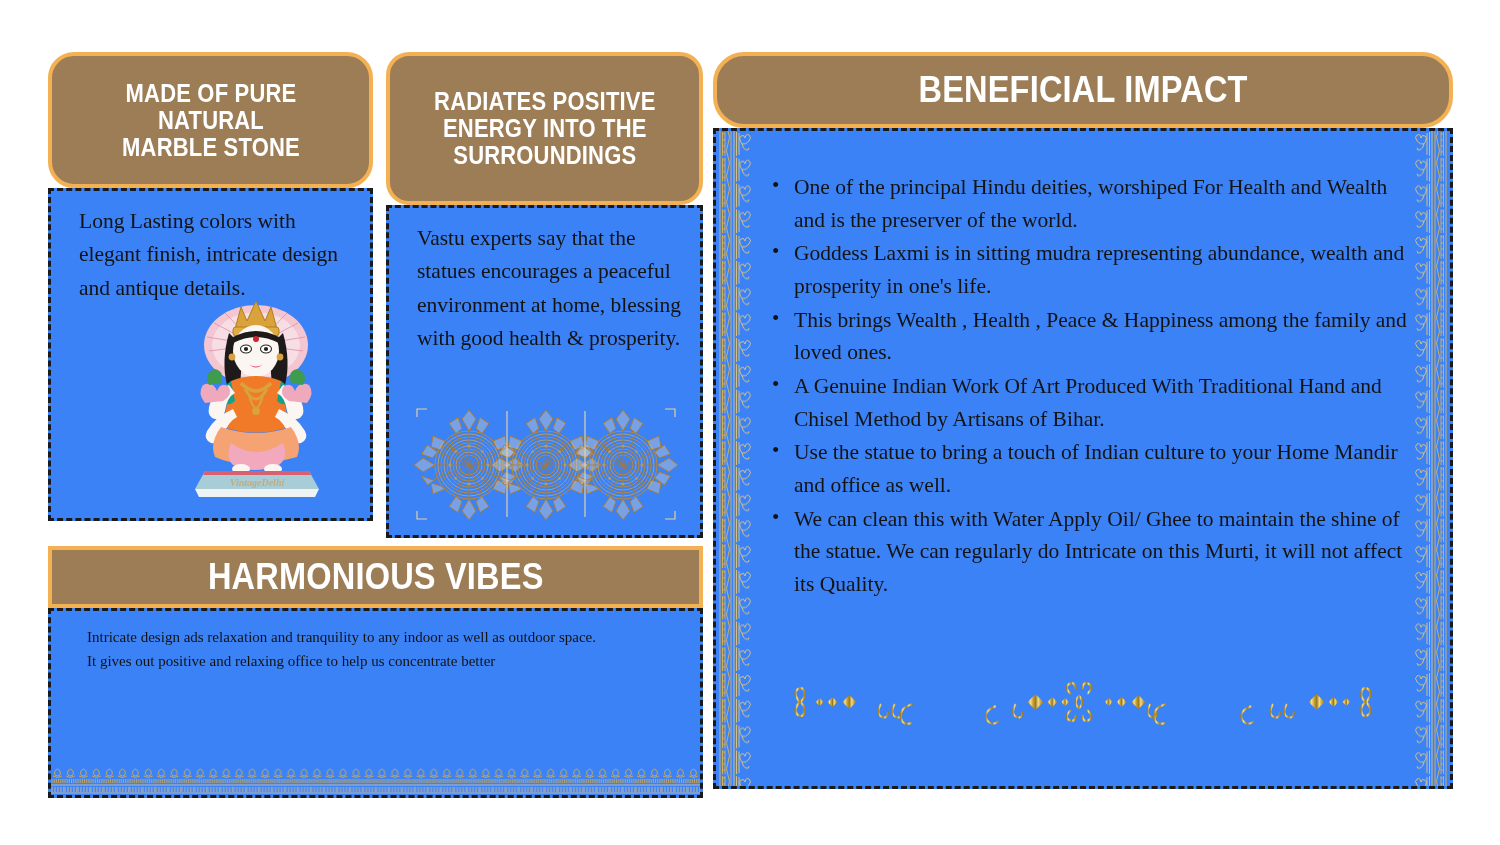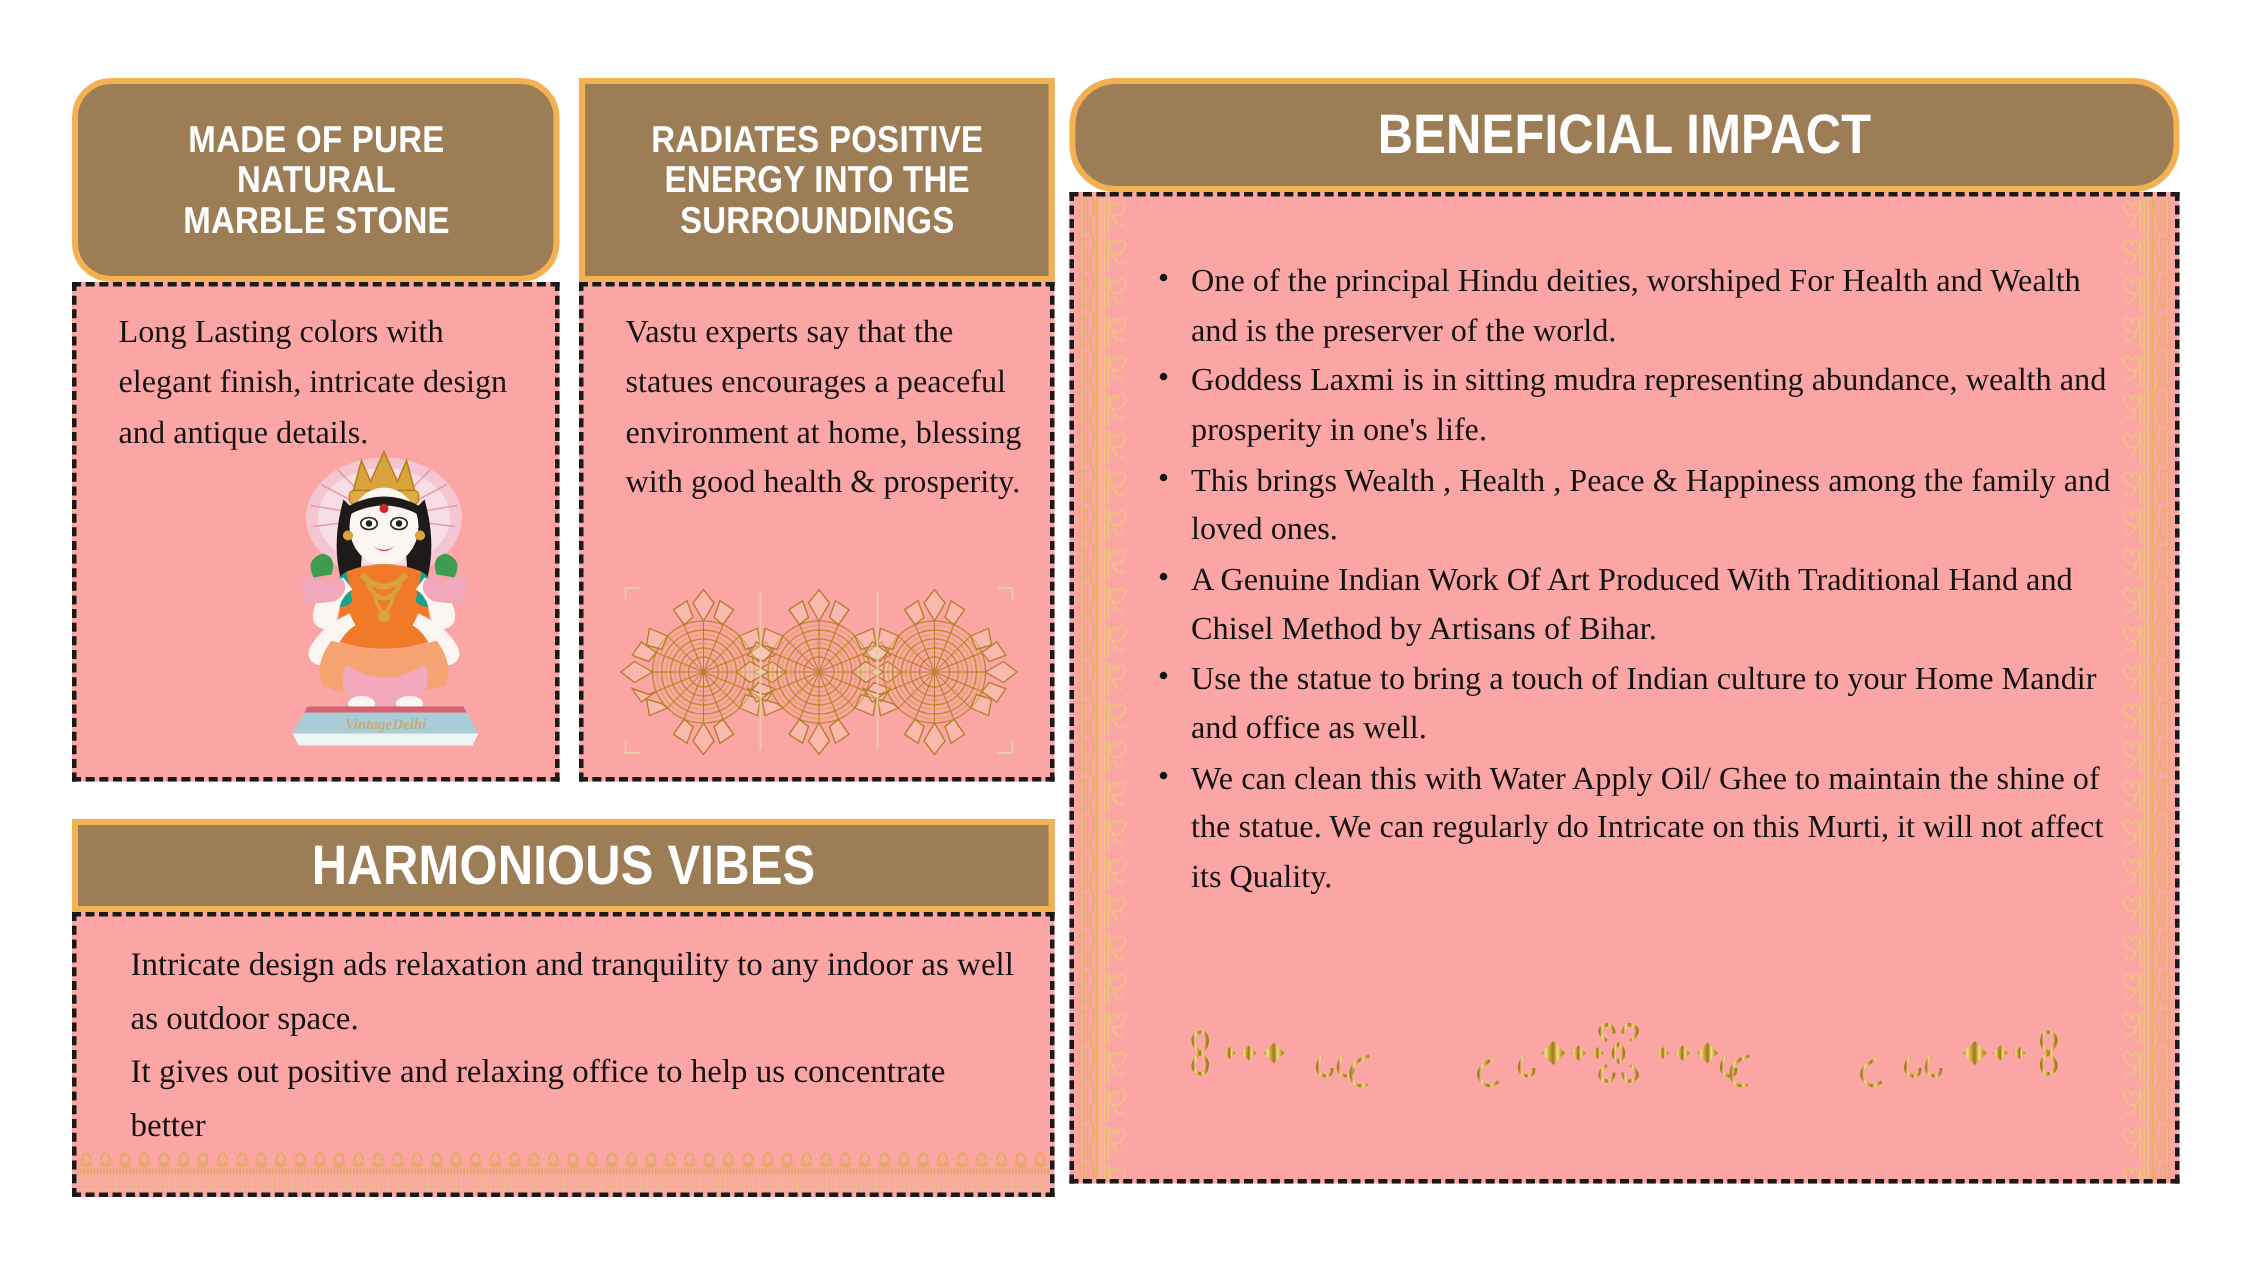--- a/index.html
+++ b/index.html
@@ -33,39 +33,39 @@
     font-family: "Liberation Sans", sans-serif;
     font-weight: bold;
     color: #ffffff;
     letter-spacing: 0.2px;
     line-height: 1.08;
     transform: scaleX(0.88);
     transform-origin: center center;
     white-space: pre-line;
   }
   .panel-body {
-    background: #fca5a5;
+    background: #3b82f6;
     border: 3px dashed #1a1a1a;
     box-sizing: border-box;
     position: relative;
     overflow: hidden;
   }
   .body-text {
     color: #131313;
     font-family: Liberation Serif, serif;
   }
 
   
   #p-marble        { left: 48px;  top: 52px;  width: 325px; }
   #p-marble   .panel-header { height: 136px; border-radius: 26px; }
   #p-marble   .panel-header .htxt { font-size: 25px; }
   #p-marble   .panel-body   { height: 333px; }
 
   #p-energy        { left: 386px; top: 52px;  width: 317px; }
-  #p-energy   .panel-header { height: 136px; }
+  #p-energy   .panel-header { height: 153px; border-radius: 23px; }
   #p-energy   .panel-header .htxt { font-size: 25px; }
   #p-energy   .panel-body   { height: 333px; }
 
   #p-harmony       { left: 48px;  top: 546px; width: 655px; }
   #p-harmony  .panel-header { height: 62px; }
   #p-harmony  .panel-header .htxt { font-size: 37px; }
   #p-harmony  .panel-body   { height: 190px; }
 
   
   #p-impact        { left: 713px; top: 52px;  width: 740px; }
@@ -73,21 +73,21 @@
   #p-impact   .panel-header .htxt { font-size: 37px; }
   #p-impact   .panel-body   { height: 661px; }
 
   
   .copy-small {
     font-size: 21.5px;
     line-height: 1.55;
     padding: 14px 16px 0 28px;
   }
   .copy-wide {
-    font-size: 22px;
+    font-size: 15px;
     line-height: 1.62;
     padding: 14px 20px 0 36px;
   }
   .copy-wide p { margin: 0; }
 
   ul.impact-list {
     margin: 0;
     padding: 40px 40px 0 78px;
     list-style: none;
     font-size: 21.5px;

